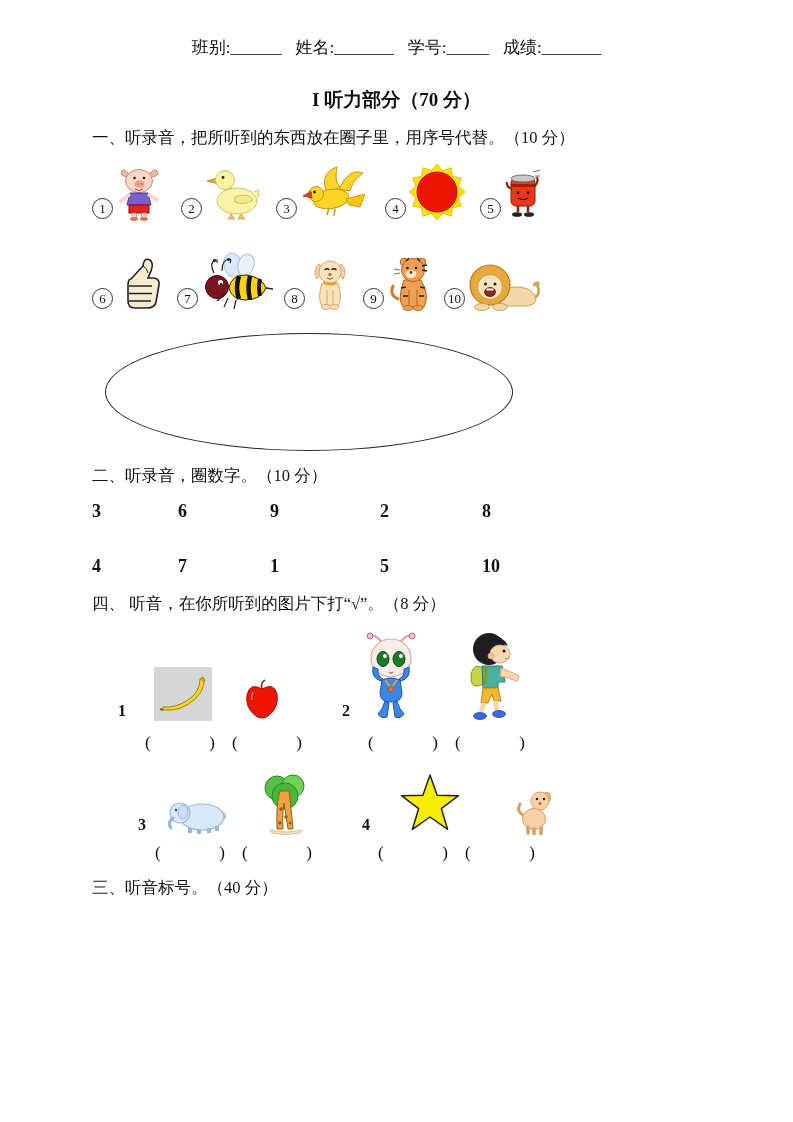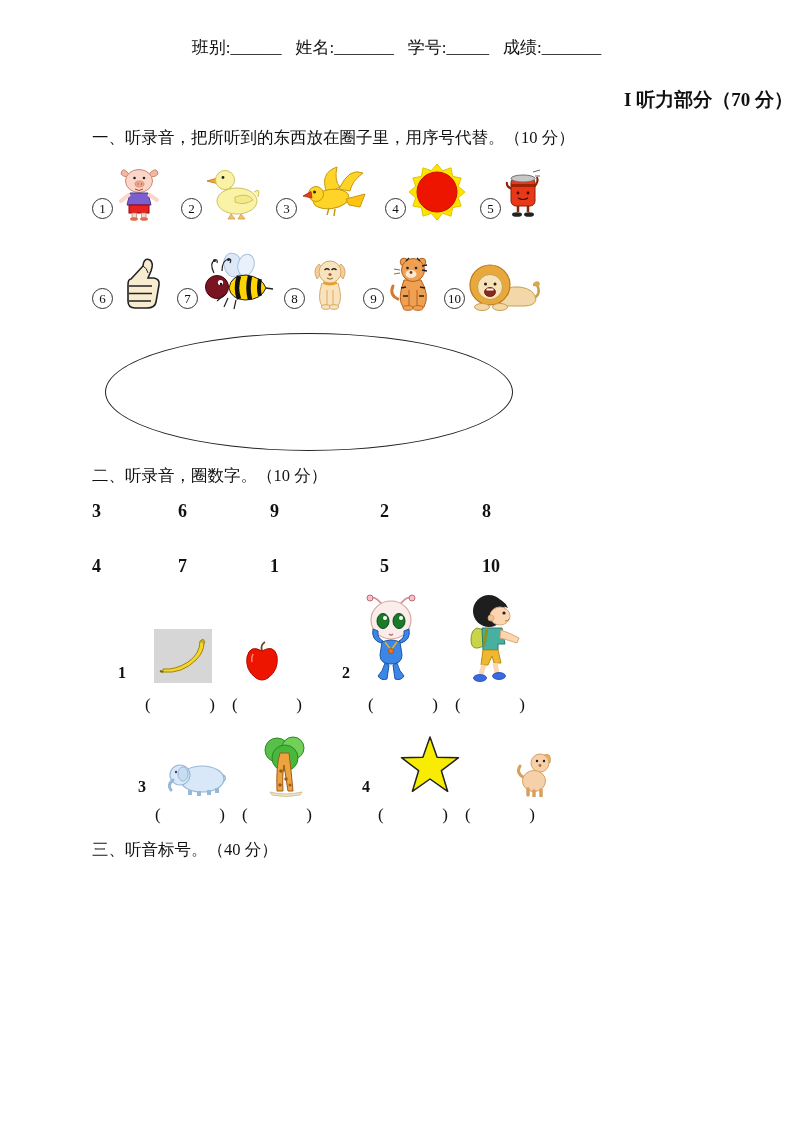--- a/index.html
+++ b/index.html
@@ -10,21 +10,21 @@
     color:#111; overflow:hidden;
   }
   .page { position:relative; width:793px; height:1122px; background:#fff; }
 
   .title { margin-top:94px; text-align:center; font-size:21px; font-weight:bold; letter-spacing:1px; }
 
   .info-line { margin-top:36px; text-align:center; font-size:17px; white-space:pre; }
   .info-field { margin:0 7px; }
   .blank { letter-spacing:0; }
 
-  .part-heading { margin-top:28px; text-align:right; font-size:19px; font-weight:bold; }
+  .part-heading { margin-top:28px; text-align:center; font-size:19px; font-weight:bold; }
 
   .content { padding-left:92px; padding-right:70px; }
 
   .q-heading { font-size:16.5px; margin-top:14px; }
 
   .pic-row { display:flex; align-items:flex-end; }
   .pic-row .circ {
     width:21px; height:21px; border:1.5px solid #333; border-radius:50%;
     display:inline-flex; align-items:center; justify-content:center;
     font-size:13px; flex:none; margin:0 2px 2px 0;
@@ -272,20 +272,21 @@
       <span>8</span>
     </div>
     <div class="num-row num-row-2">
       <span class="num-col-0">4</span>
       <span class="num-col-1">7</span>
       <span class="num-col-2">1</span>
       <span class="num-col-3">5</span>
       <span>10</span>
     </div>
 
+    <div class="q-heading" style="margin-top:16px;">四、 听音，在你所听到的图片下打“√”。（8 分）</div>
 
     <div class="q4row q4row-a">
       <span class="qlabel ml26">1</span>
       <span class="icon ml28">
         <svg width="58" height="54" viewBox="0 0 58 54">
           <rect width="58" height="54" fill="#d6d6d6"></rect>
           <path d="M9 43 Q28 45 42 31 Q50 23 50 14 L46 12 Q46 25 34 33 Q22 41 9 40 Z" fill="#f6d428" stroke="#9a8410" stroke-width="1"></path>
           <path d="M46 12 l3 -2 2 3 -1 2" fill="#c8a820" stroke="#9a8410" stroke-width="0.8"></path>
           <path d="M9 43 l-3 -1" stroke="#7a6408" stroke-width="2"></path>
         </svg>

